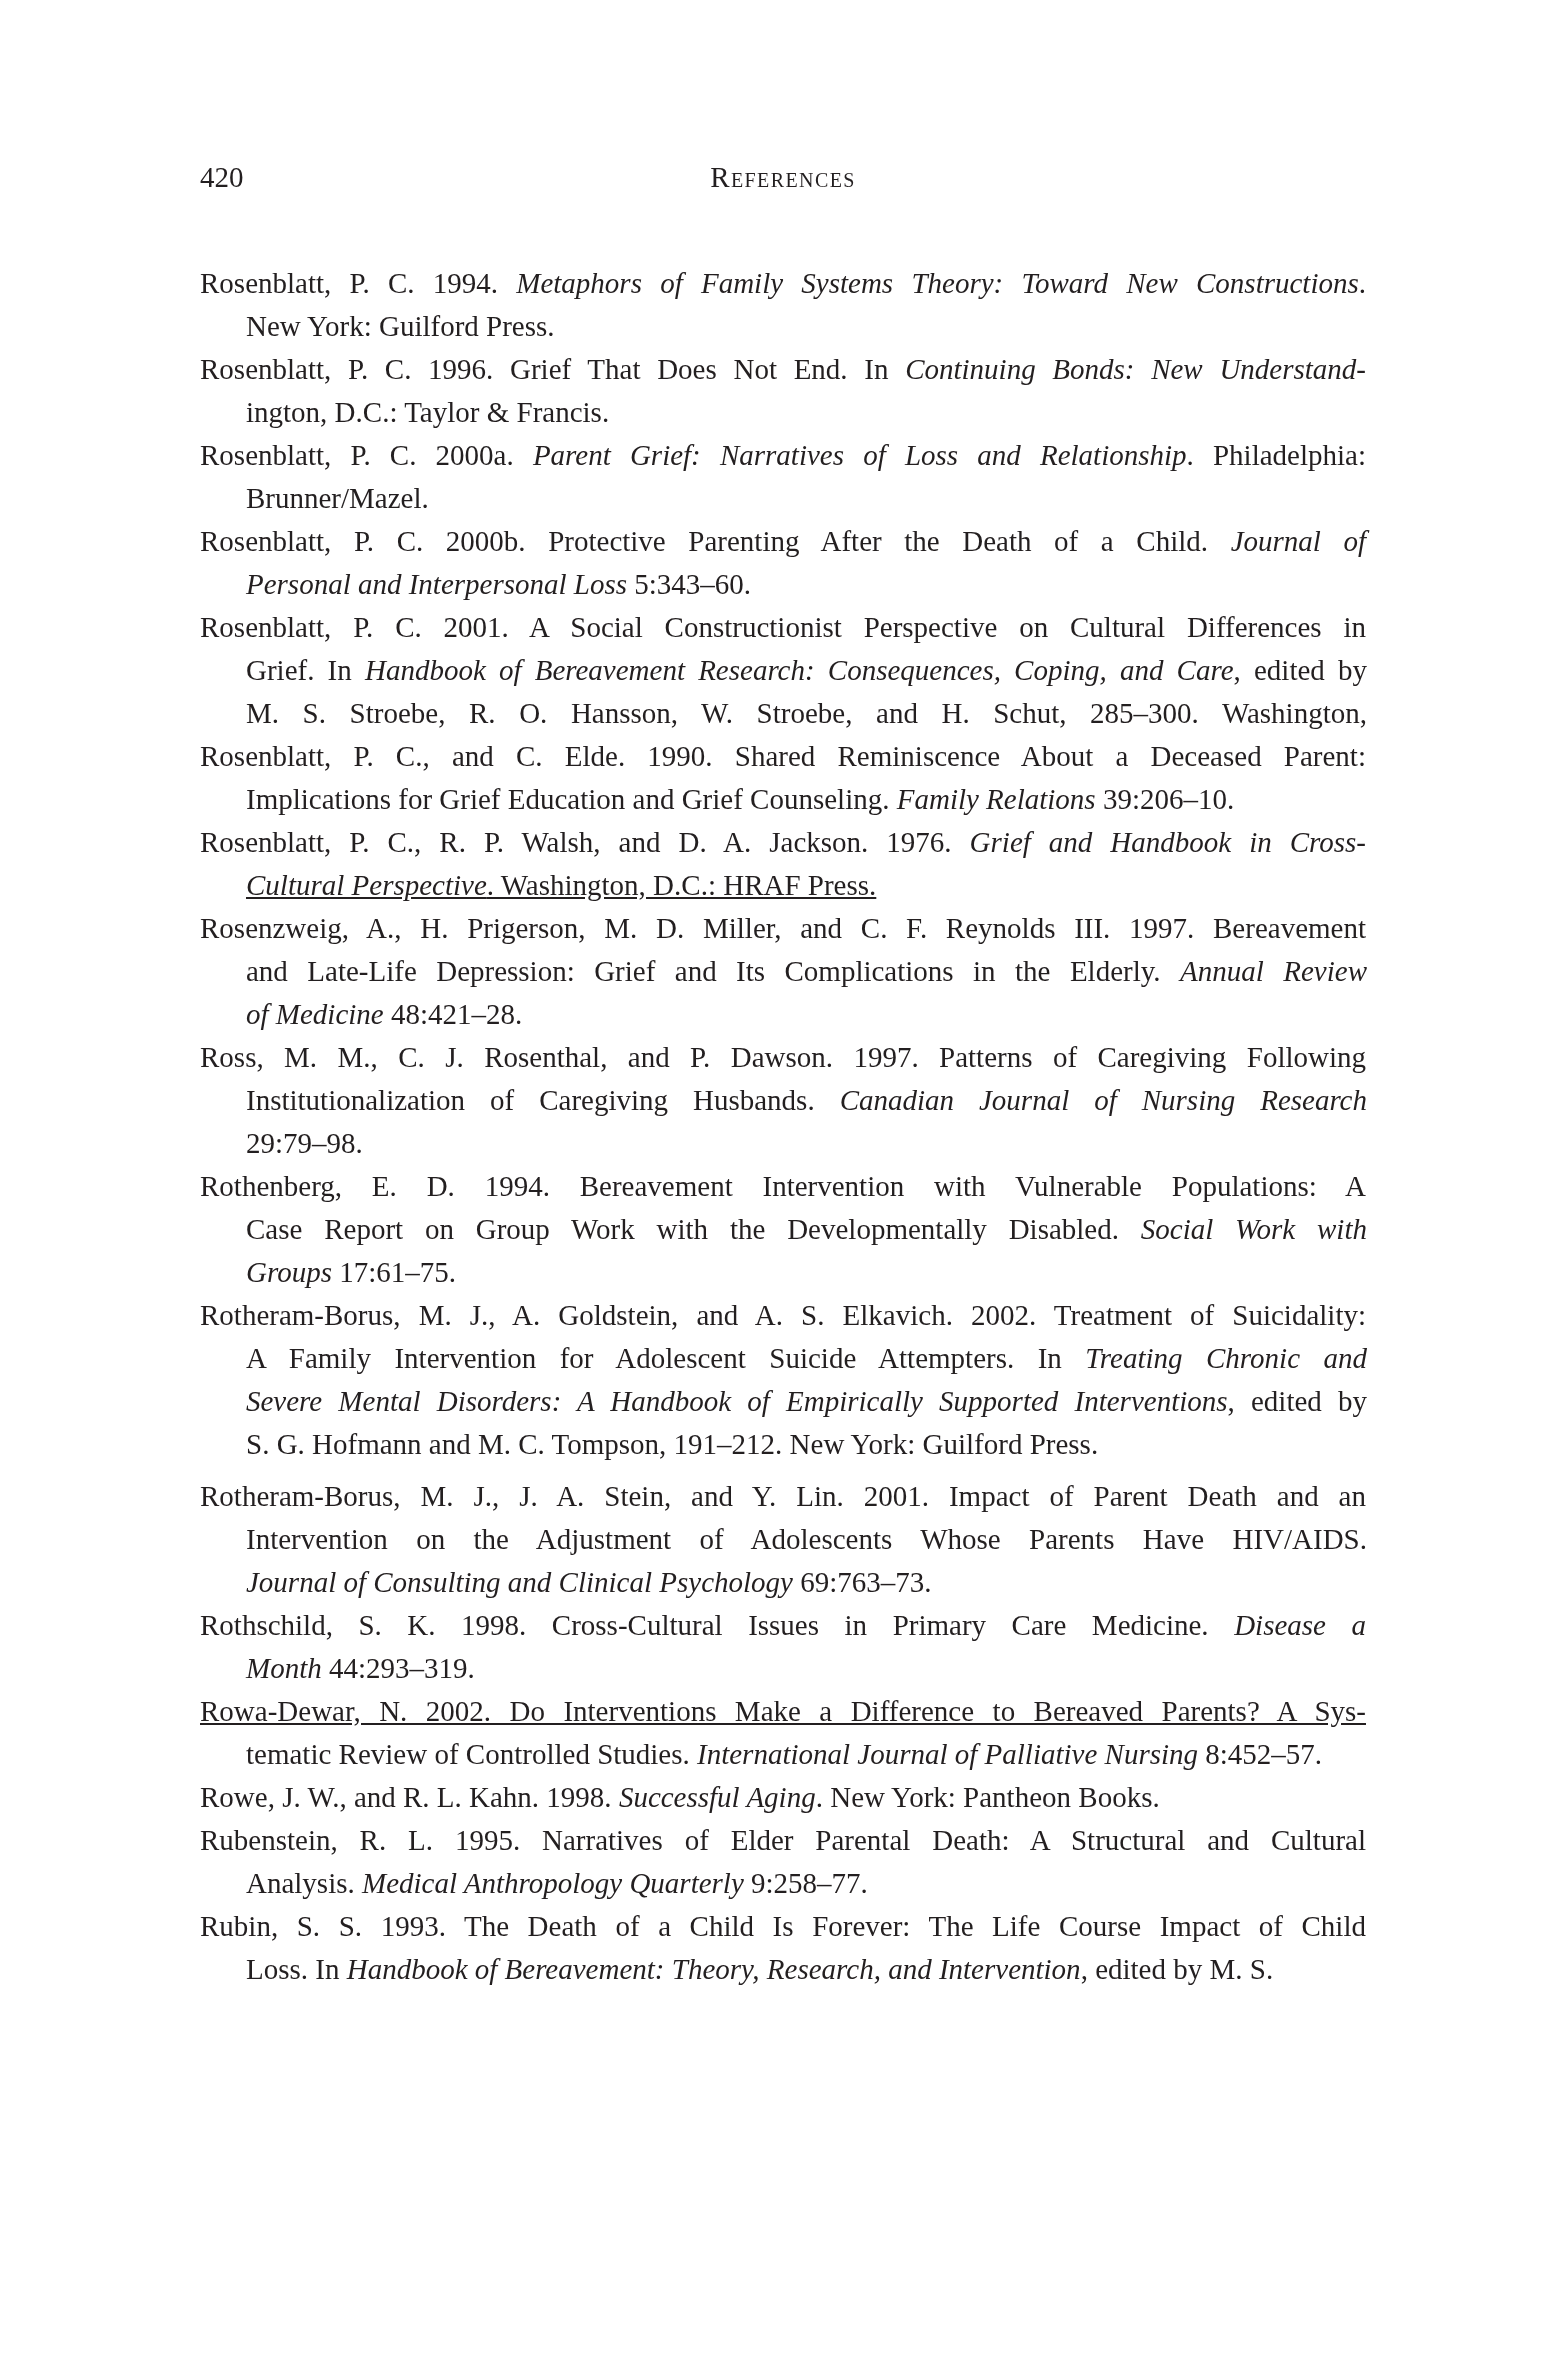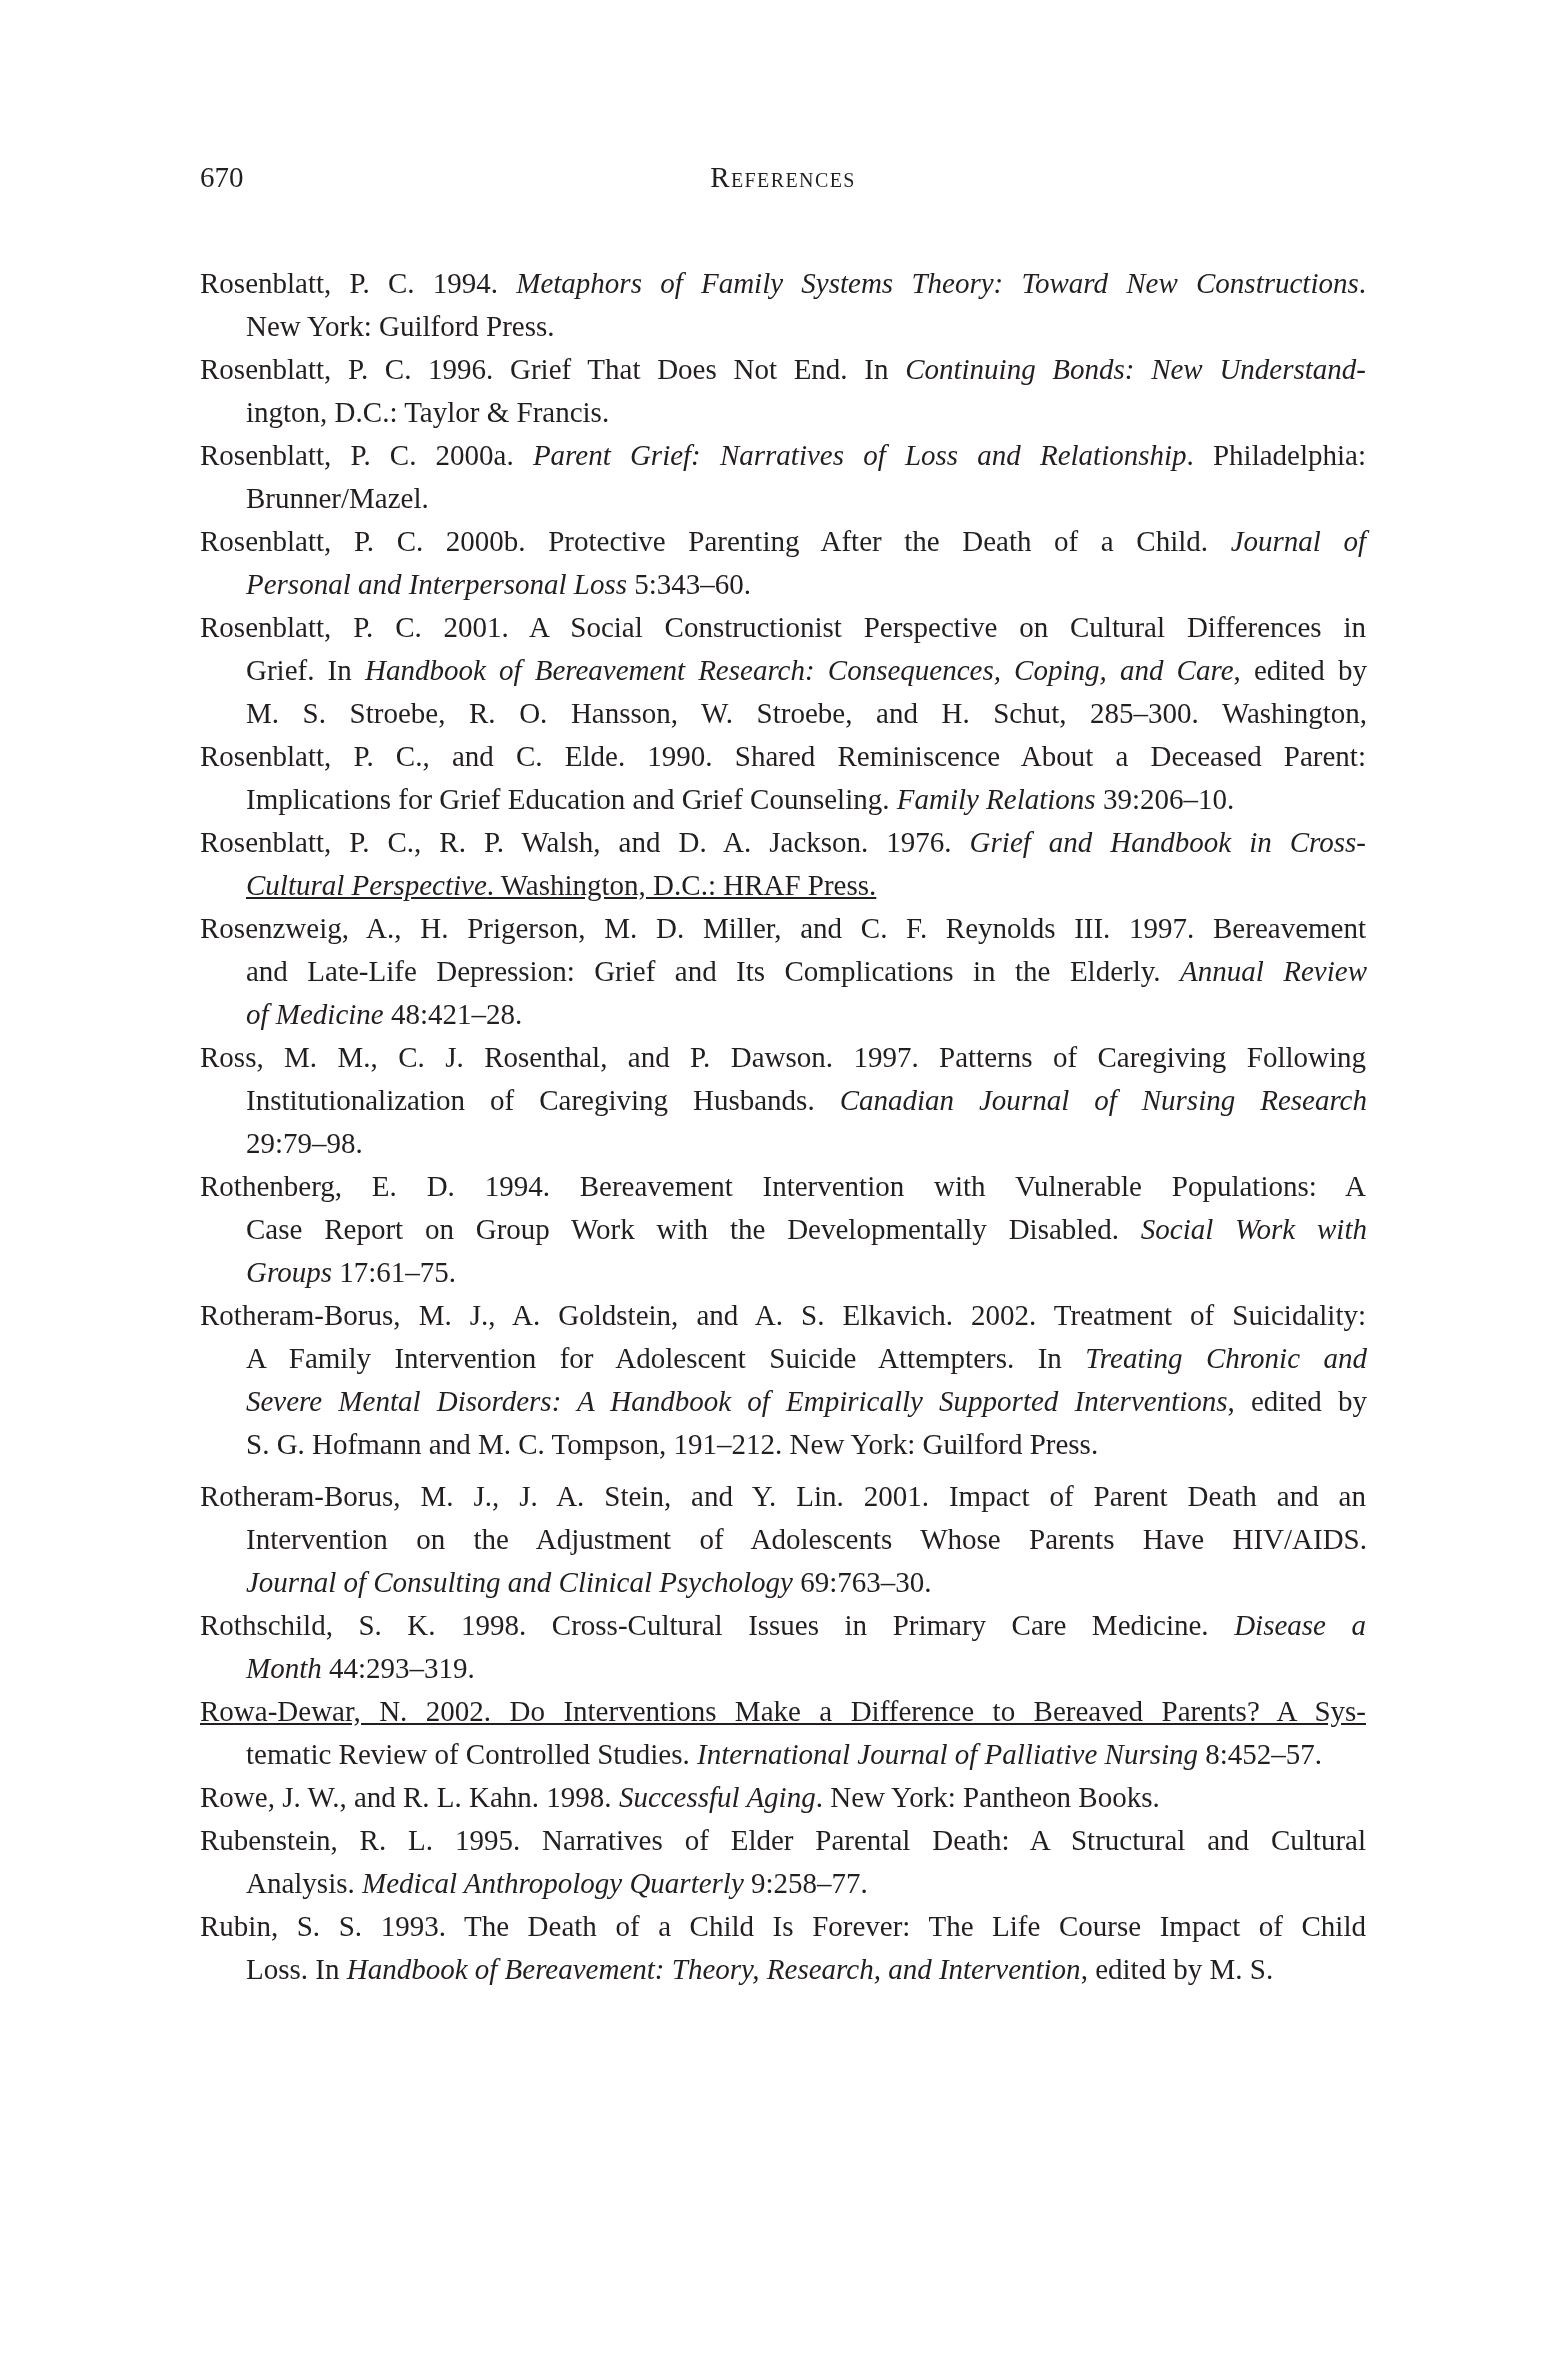--- a/index.html
+++ b/index.html
@@ -14,21 +14,21 @@
   .line { display: block; height: 43px; line-height: 43px; font-size: 29px;
           white-space: nowrap; transform-origin: left center; }
   .line.justify { text-align: justify; text-align-last: justify; }
   .line.indent { padding-left: 46px; }
   .seg.it { font-style: italic; }
 </style>
 </head>
 <body>
 
 <div class="running-head">
-  <span class="page-number">670</span>
+  <span class="page-number">420</span>
   <span class="running-title">References</span>
 </div>
 
 <div class="references" id="references">
     <div class="entry">
       <span class="line justify" style="width: 1166px;"><span class="seg">Rosenblatt, P. C. 1994. </span><span class="seg it">Metaphors of Family Systems Theory: Toward New Constructions</span><span class="seg">.</span></span>
       <span class="line indent" style="width: 1121px;"><span class="seg">New York: Guilford Press.</span></span>
     </div>
     <div class="entry">
       <span class="line justify" style="width: 1166px;"><span class="seg">Rosenblatt, P. C. 1996. Grief That Does Not End. In </span><span class="seg it">Continuing Bonds: New Understand-</span></span>
@@ -72,21 +72,21 @@
     </div>
     <div class="entry">
       <span class="line justify" style="width: 1166px;"><span class="seg">Rotheram-Borus, M. J., A. Goldstein, and A. S. Elkavich. 2002. Treatment of Suicidality:</span></span>
       <span class="line indent justify" style="width: 1121px;"><span class="seg">A Family Intervention for Adolescent Suicide Attempters. In </span><span class="seg it">Treating Chronic and</span></span>
       <span class="line indent justify" style="width: 1121px;"><span class="seg it">Severe Mental Disorders: A Handbook of Empirically Supported Interventions</span><span class="seg">, edited by</span></span>
       <span class="line indent" style="width: 1121px;"><span class="seg">S. G. Hofmann and M. C. Tompson, 191–212. New York: Guilford Press.</span></span>
     </div>
     <div class="entry">
       <span class="line justify" style="width: 1166px; margin-top: 9px;"><span class="seg">Rotheram-Borus, M. J., J. A. Stein, and Y. Lin. 2001. Impact of Parent Death and an</span></span>
       <span class="line indent justify" style="width: 1121px;"><span class="seg">Intervention on the Adjustment of Adolescents Whose Parents Have HIV/AIDS.</span></span>
-      <span class="line indent" style="width: 1121px;"><span class="seg it">Journal of Consulting and Clinical Psychology</span><span class="seg"> 69:763–30.</span></span>
+      <span class="line indent" style="width: 1121px;"><span class="seg it">Journal of Consulting and Clinical Psychology</span><span class="seg"> 69:763–73.</span></span>
     </div>
     <div class="entry">
       <span class="line justify" style="width: 1166px;"><span class="seg">Rothschild, S. K. 1998. Cross-Cultural Issues in Primary Care Medicine. </span><span class="seg it">Disease a</span></span>
       <span class="line indent" style="width: 1121px;"><span class="seg it">Month</span><span class="seg"> 44:293–319.</span></span>
     </div>
     <div class="entry">
       <span class="line justify" style="width: 1166px; text-decoration: underline;"><span class="seg">Rowa-Dewar, N. 2002. Do Interventions Make a Difference to Bereaved Parents? A Sys-</span></span>
       <span class="line indent" style="width: 1121px;"><span class="seg">tematic Review of Controlled Studies. </span><span class="seg it">International Journal of Palliative Nursing</span><span class="seg"> 8:452–57.</span></span>
     </div>
     <div class="entry">

